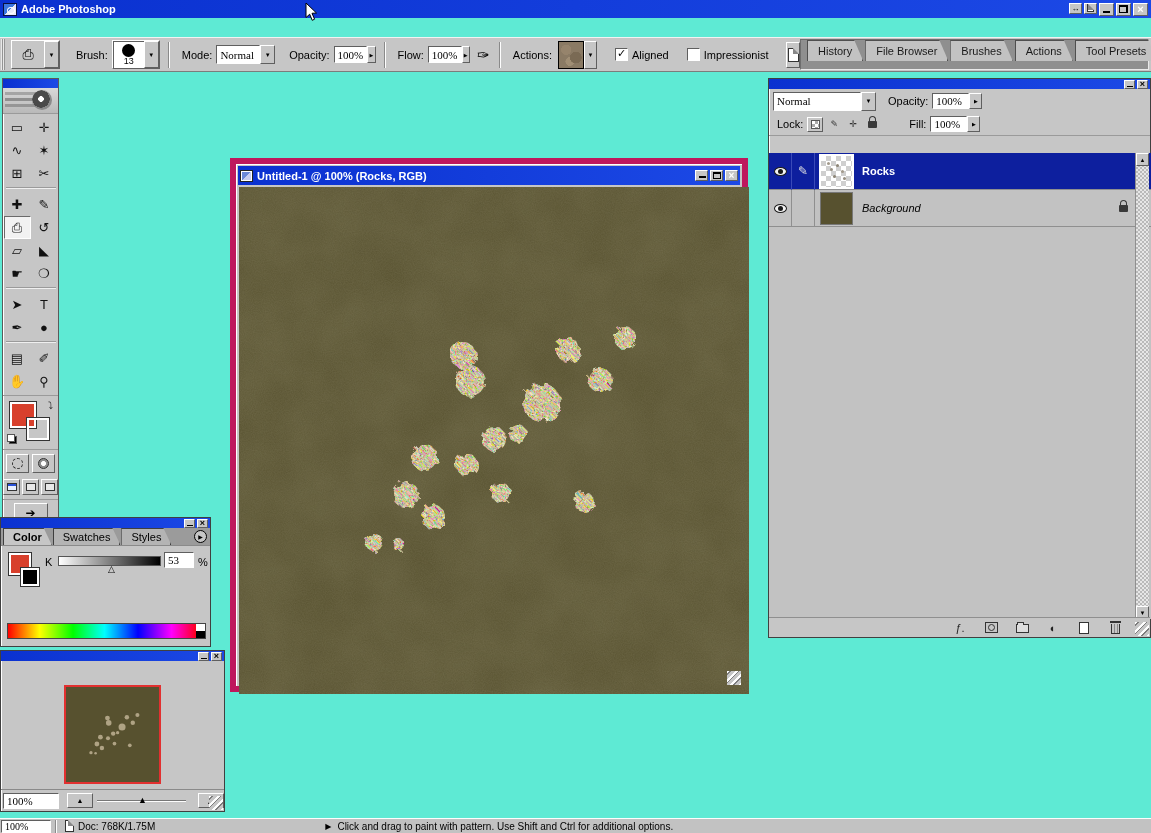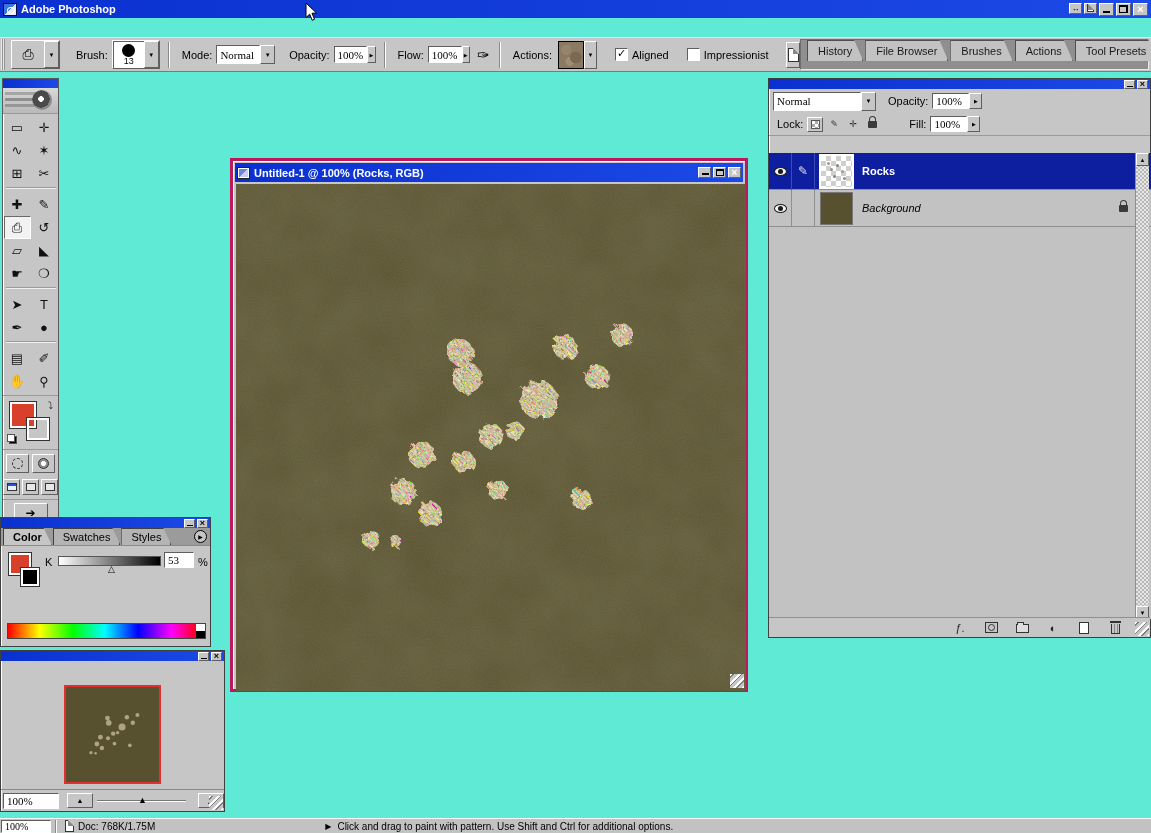--- a/index.html
+++ b/index.html
@@ -162,21 +162,21 @@
   #nav-bottom { position:absolute; left:0; bottom:0; width:100%; height:22px; display:flex; align-items:center; border-top:1px solid #8a8a8a; }
   #nav-zoom-field { width:56px; height:16px; margin-left:2px; }
   .nav-zoom-btn { width:26px; height:15px; margin-left:8px; display:flex; align-items:center; justify-content:center; font-size:7px; }
   .nav-zoom-btn.big { font-size:10px; }
   #nav-slider { flex:1; height:15px; margin:0 4px; position:relative; }
   #nav-slider .track { position:absolute; left:0; right:0; top:7px; border-top:1px solid #777; border-bottom:1px solid #fdfdfd; }
   #nav-slider .nthumb { position:absolute; left:46%; top:2px; font-size:9px; }
 
   
   #doc-window { position:absolute; left:230px; top:158px; width:518px; height:534px; background:#c6c6c6;
-                border:3px solid #be185d; box-shadow:inset 1px 1px 0 #fff; }
+                border:6px solid #be185d; box-shadow:inset 1px 1px 0 #fff; }
   #doc-titlebar { height:19px; margin:2px; display:flex; align-items:center; padding:0 2px; color:#fff; font-weight:bold; }
   #doc-icon { width:13px; height:12px; margin-right:4px; background:#fff; border:1px solid #222; position:relative; }
   #doc-icon::after { content:""; position:absolute; inset:1px; background:linear-gradient(135deg,#6a88d8 0 50%,#c8cef0 50%); }
   #doc-title-buttons { margin-left:auto; display:flex; gap:2px; }
   #doc-canvas-holder { position:absolute; left:3px; top:23px; }
   #canvas-svg { display:block; }
 
   
   #layers-palette { left:768px; top:78px; width:383px; height:560px; }
   #lp-controls1 { display:flex; align-items:center; height:24px; padding-left:4px; }

